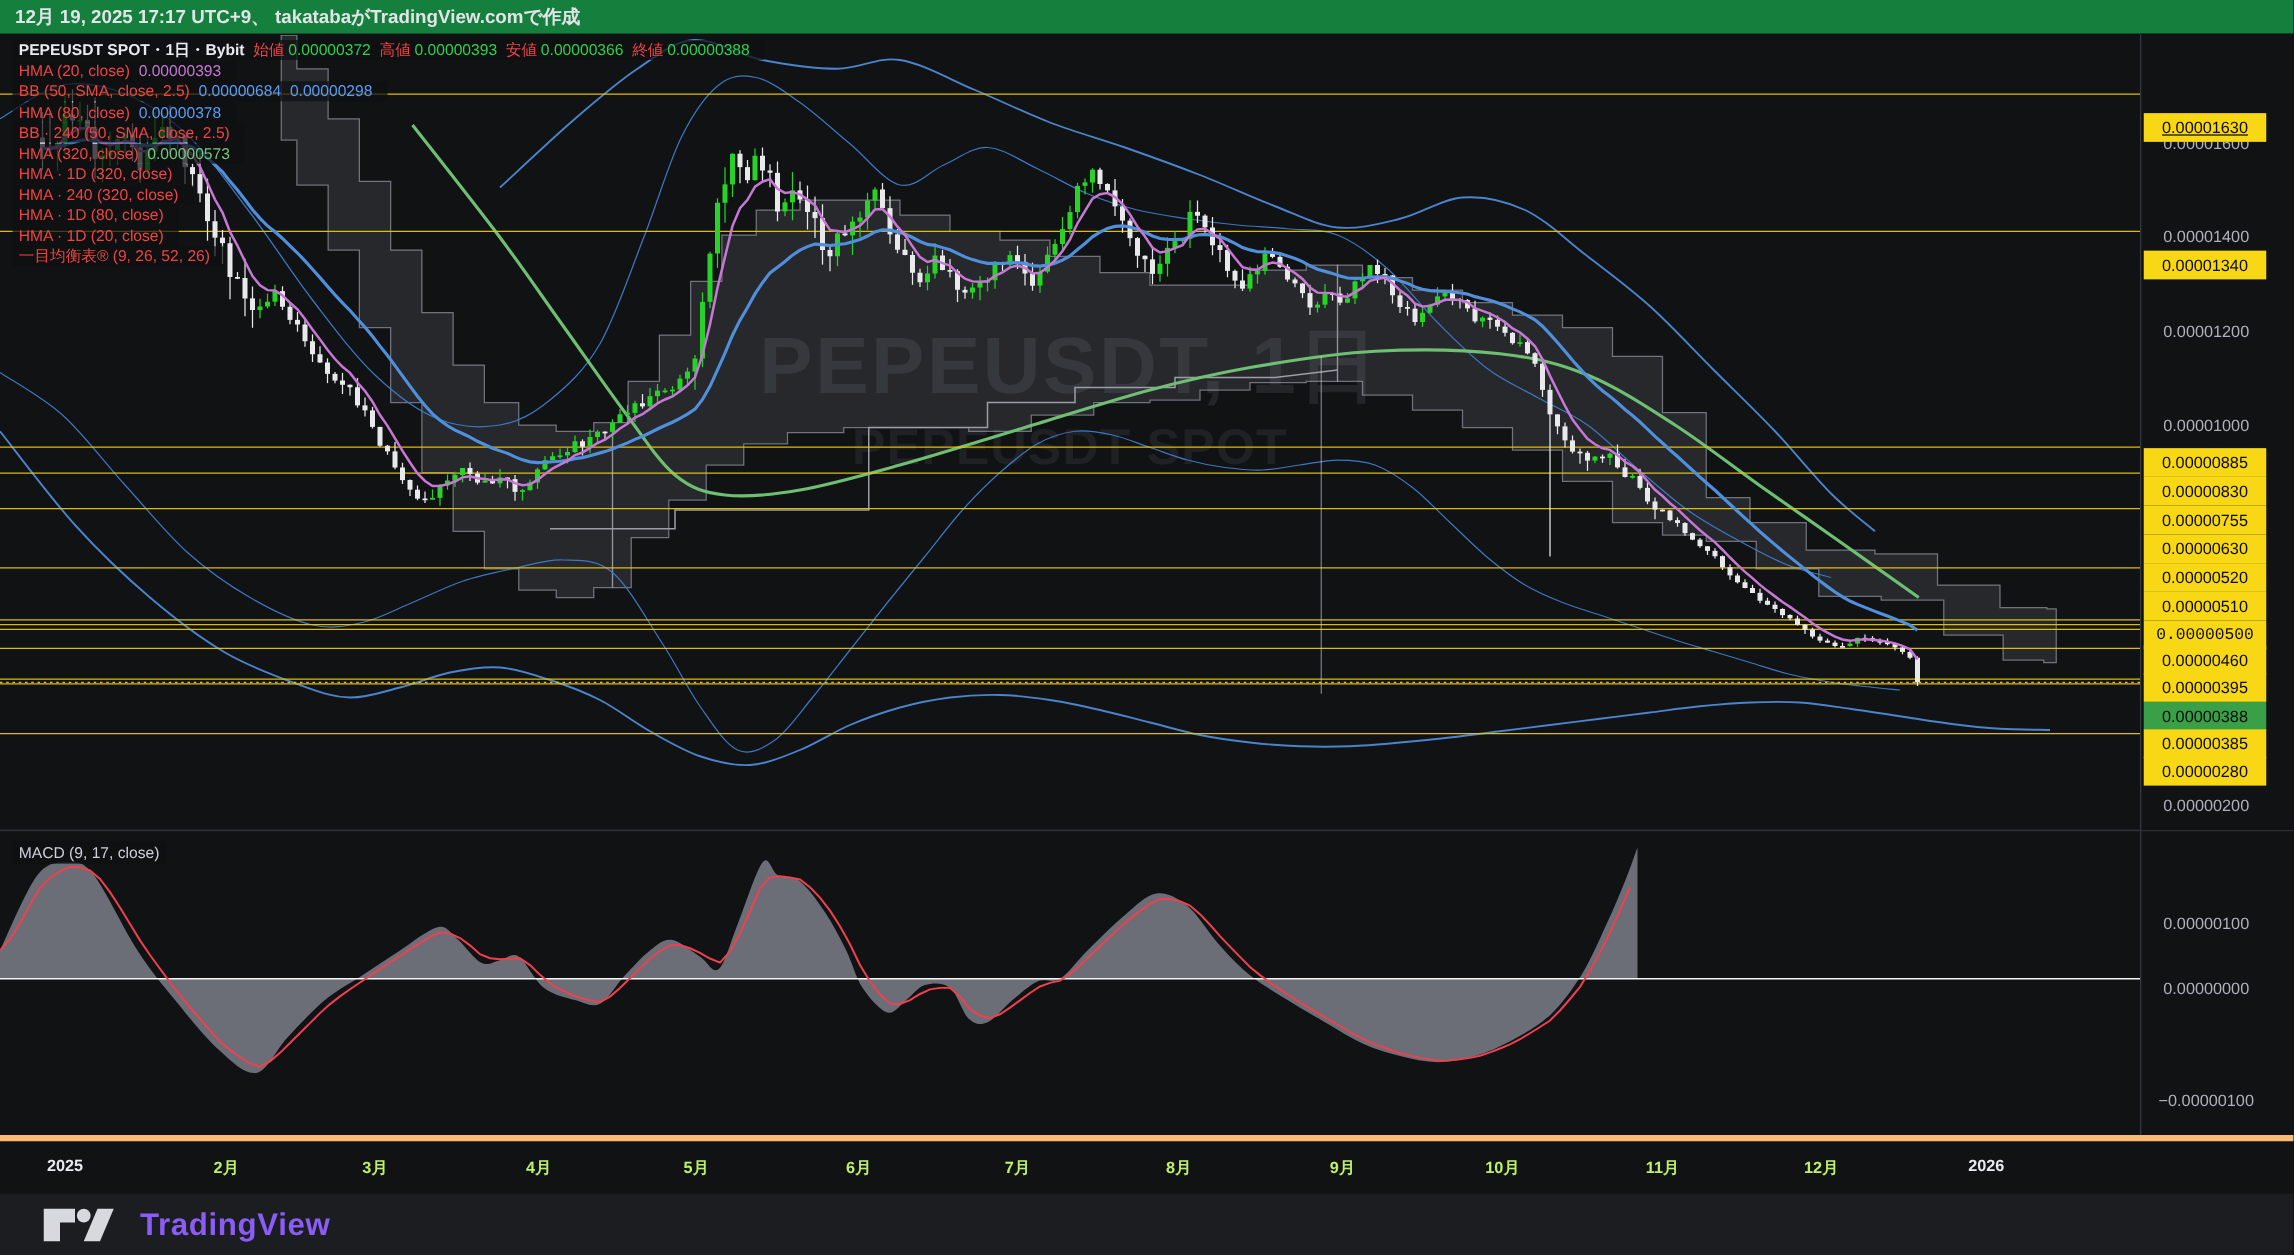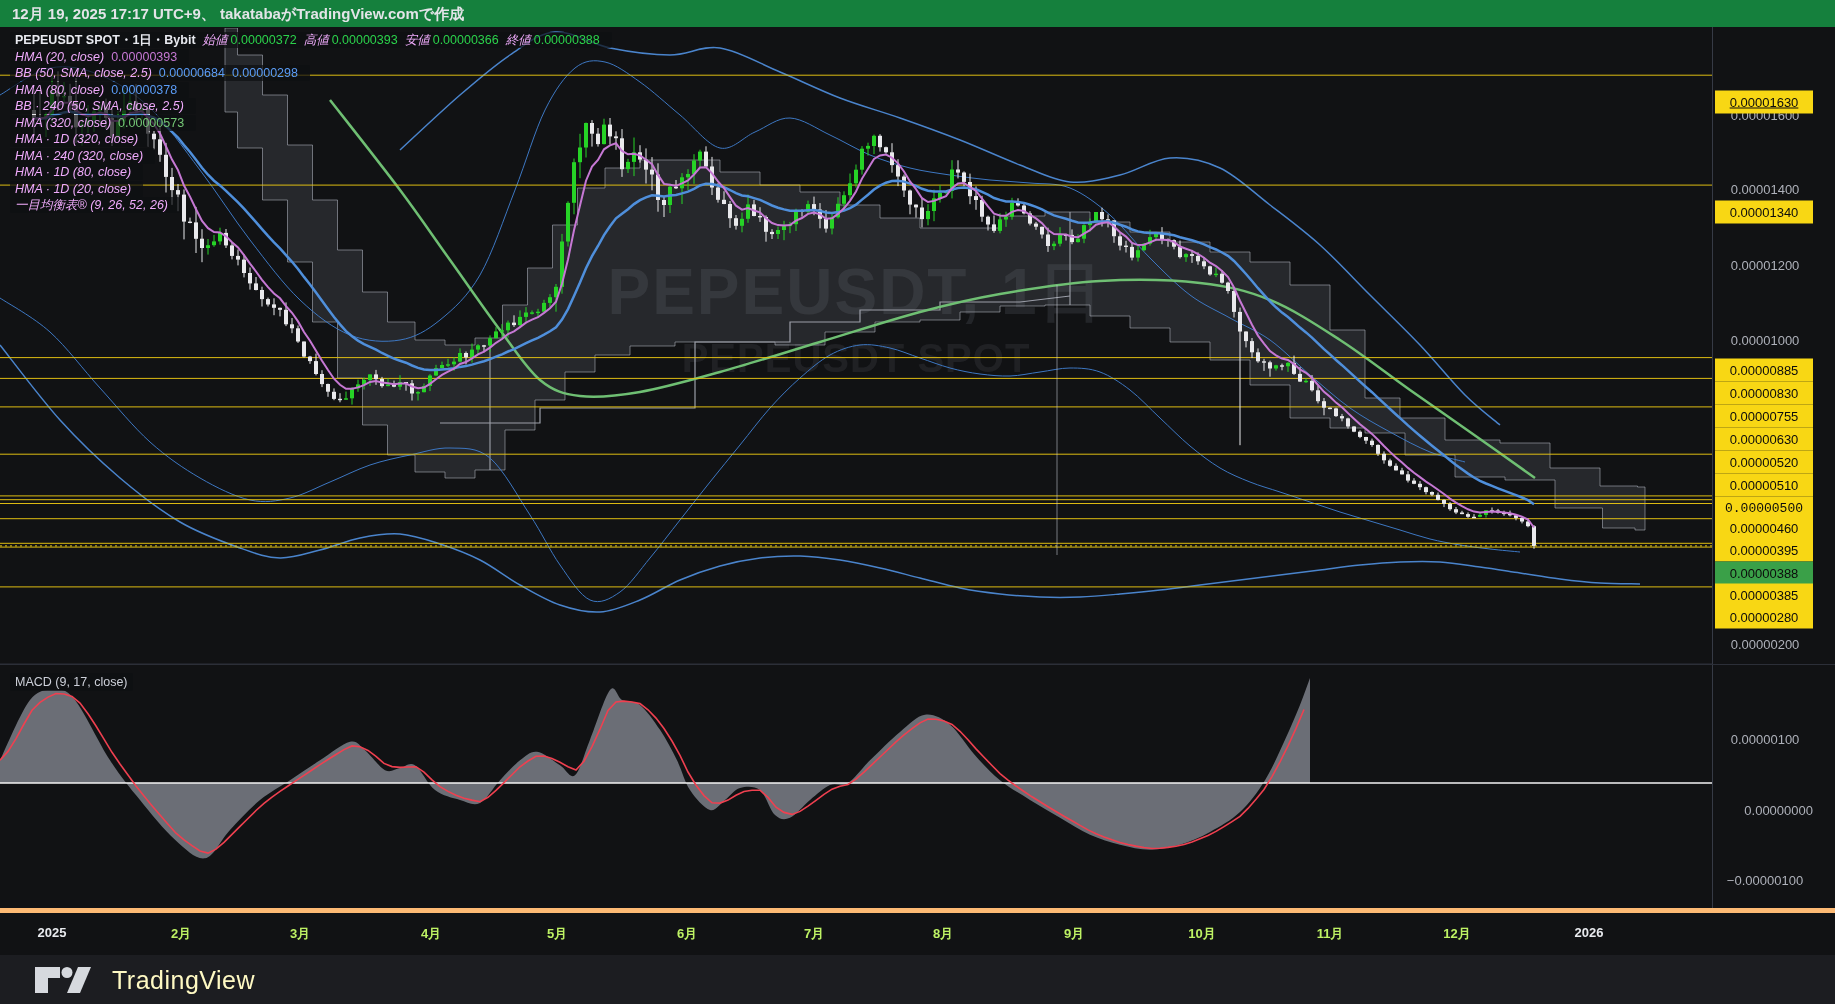--- a/index.html
+++ b/index.html
@@ -14,41 +14,41 @@
   
   .watermark{position:absolute;left:0;top:0;width:1712px;text-align:center;pointer-events:none;}
   .wm1{margin-top:222px;font-size:64px;font-weight:bold;color:rgba(165,170,182,0.13);letter-spacing:2px;}
   .wm2{font-size:40px;font-weight:bold;color:rgba(165,170,182,0.10);letter-spacing:1px;}
   
   #legend{position:absolute;left:10px;top:5px;}
   .lrow{height:16.5px;line-height:16.5px;font-size:12.5px;white-space:nowrap;}
   .lrow .pill{background:rgba(14,15,18,0.72);padding:1px 5px;border-radius:2px;}
   .seg{margin-right:7px;}
   .seg.title{color:#e8eaf0;font-weight:bold;}
-  .seg.label{color:#f0abfc;font-style:italic;}
+  .seg.label{color:#ef4444;}
   .seg.up{color:#2bd24b;margin-left:-4px;}
   .seg.purple{color:#c678d4;}
   .seg.blue{color:#5b9cf6;}
   .seg.green{color:#74c776;}
   #macd-label{position:absolute;left:10px;top:648px;font-size:12.5px;color:#cdd0d9;}
   #macd-label .pill{background:rgba(14,15,18,0.72);padding:2px 5px;border-radius:2px;}
   
   #price-axis{position:absolute;left:1712px;top:0;width:123px;height:881px;background:#111214;border-left:1px solid #363a45;}
   .ptick{position:absolute;left:4px;width:96px;text-align:center;font-size:13px;color:#aeb1ba;transform:translateY(-50%);}
   .ptag{position:absolute;left:2px;width:98px;text-align:center;font-size:13px;color:#0c0c0c;
         height:23px;line-height:23px;transform:translateY(-50%);}
   .ptag.yellow{background:#f8d714;}
   .ptag.green{background:#3aa048;}
   #date-axis{position:absolute;left:0;top:881px;width:1835px;height:47px;background:#111214;border-top:5px solid #fdba74;}
   .dtick{position:absolute;top:12px;transform:translateX(-50%);font-size:13px;color:#bef264;font-weight:bold;}
   .dtick.major{color:#e8eaee;font-weight:bold;}
   .sep{position:absolute;left:0;width:1835px;height:1px;background:#2c2f38;}
   
   .footer{position:absolute;left:0;top:955px;width:1835px;height:49px;background:#1c1d21;}
-  .brand{position:absolute;left:112px;top:11px;font-size:25px;font-weight:normal;color:#fef9c3;letter-spacing:0.5px;}
+  .brand{position:absolute;left:112px;top:11px;font-size:25px;font-weight:bold;color:#8b5cf6;letter-spacing:0.5px;}
   #tv-logo{position:absolute;left:34px;top:11px;}
 </style>
 </head>
 <body>
 
 <div class="screen">
 
   <div class="topbar">
     <span>12月 19, 2025 17:17 UTC+9、 takatabaがTradingView.comで作成</span>
   </div>
@@ -612,21 +612,21 @@
       <span class="pill">MACD (9, 17, close)</span>
     </div>
 
     <div id="price-axis">
         <div class="ptick" style="top: 88px;">0.00001600</div>
         <div class="ptick" style="top: 162px;">0.00001400</div>
         <div class="ptick" style="top: 238px;">0.00001200</div>
         <div class="ptick" style="top: 313px;">0.00001000</div>
         <div class="ptick" style="top: 617px;">0.00000200</div>
         <div class="ptick" style="top: 712px;">0.00000100</div>
-        <div class="ptick" style="top: 783px; text-align: right;">0.00000000</div>
+        <div class="ptick" style="top: 764px;">0.00000000</div>
         <div class="ptick" style="top: 853px;">−0.00000100</div>
         <div class="ptag yellow" style="top: 75px; text-decoration: underline;">0.00001630</div>
         <div class="ptag yellow" style="top: 185px;">0.00001340</div>
         <div class="ptag yellow" style="top: 343px;">0.00000885</div>
         <div class="ptag yellow" style="top: 366px;">0.00000830</div>
         <div class="ptag yellow" style="top: 389px;">0.00000755</div>
         <div class="ptag yellow" style="top: 412px;">0.00000630</div>
         <div class="ptag yellow" style="top: 435px;">0.00000520</div>
         <div class="ptag yellow" style="top: 458px;">0.00000510</div>
         <div class="ptag yellow" style="top: 481px; font-family: Liberation Mono, monospace;">0.00000500</div>

